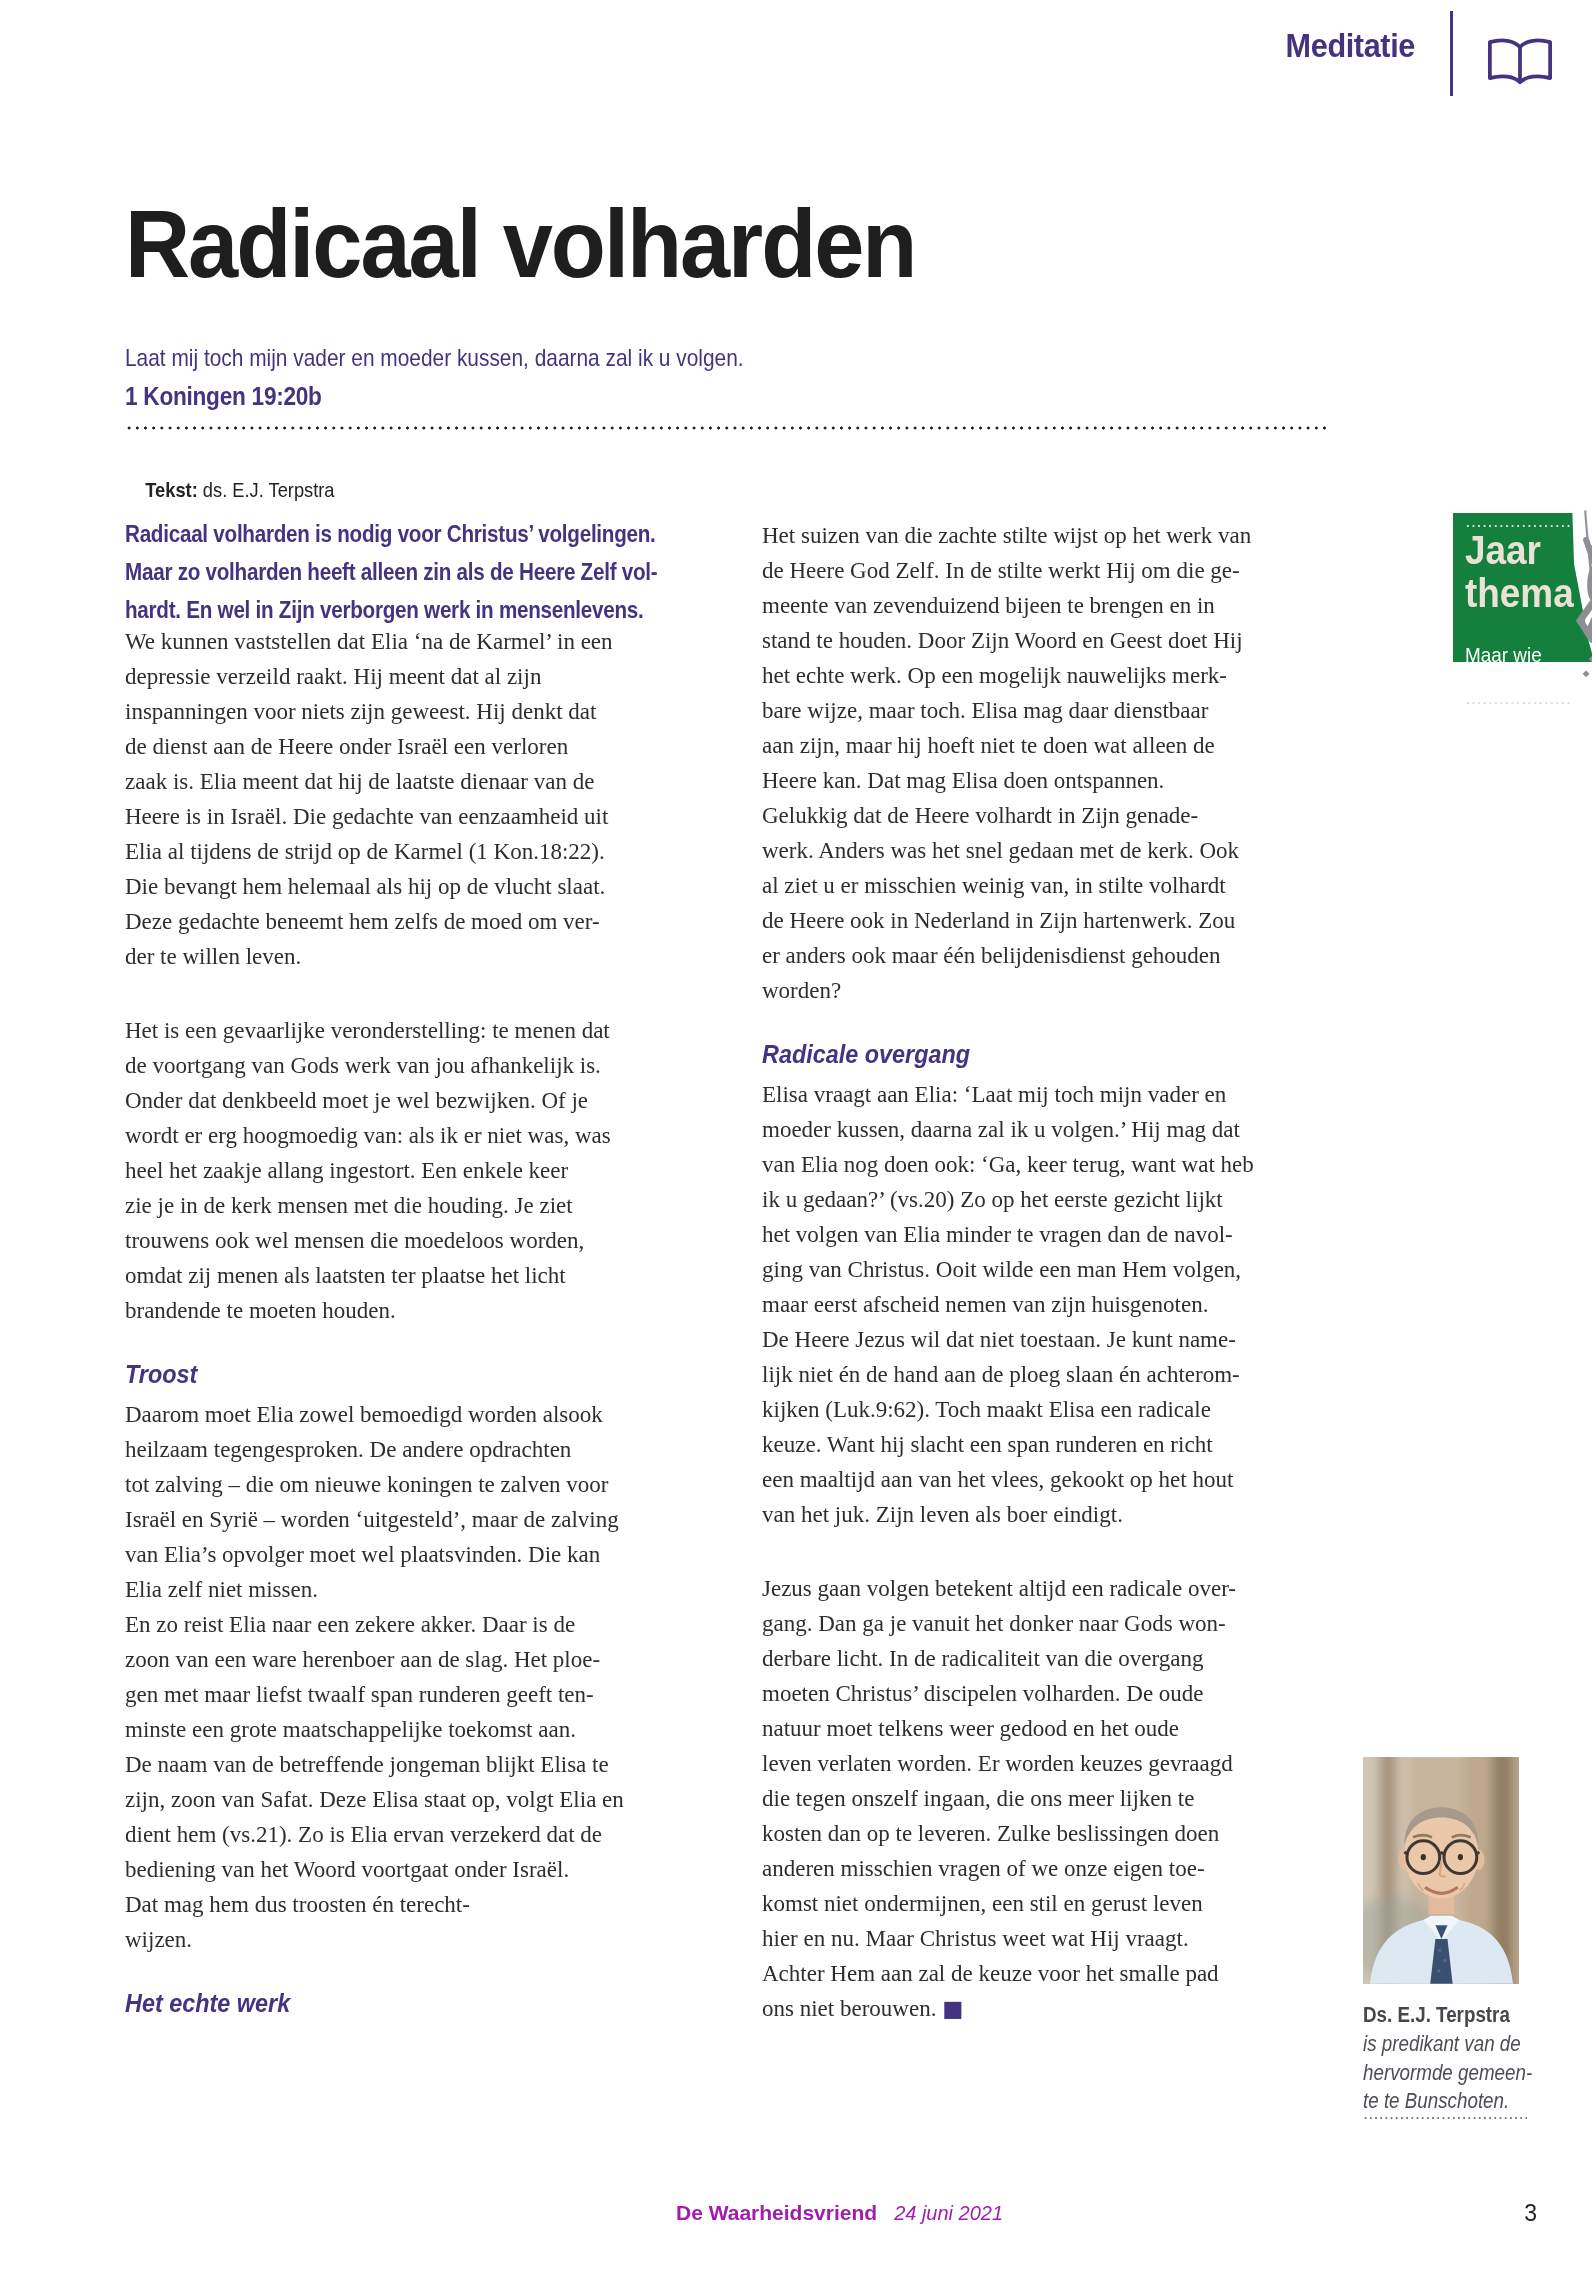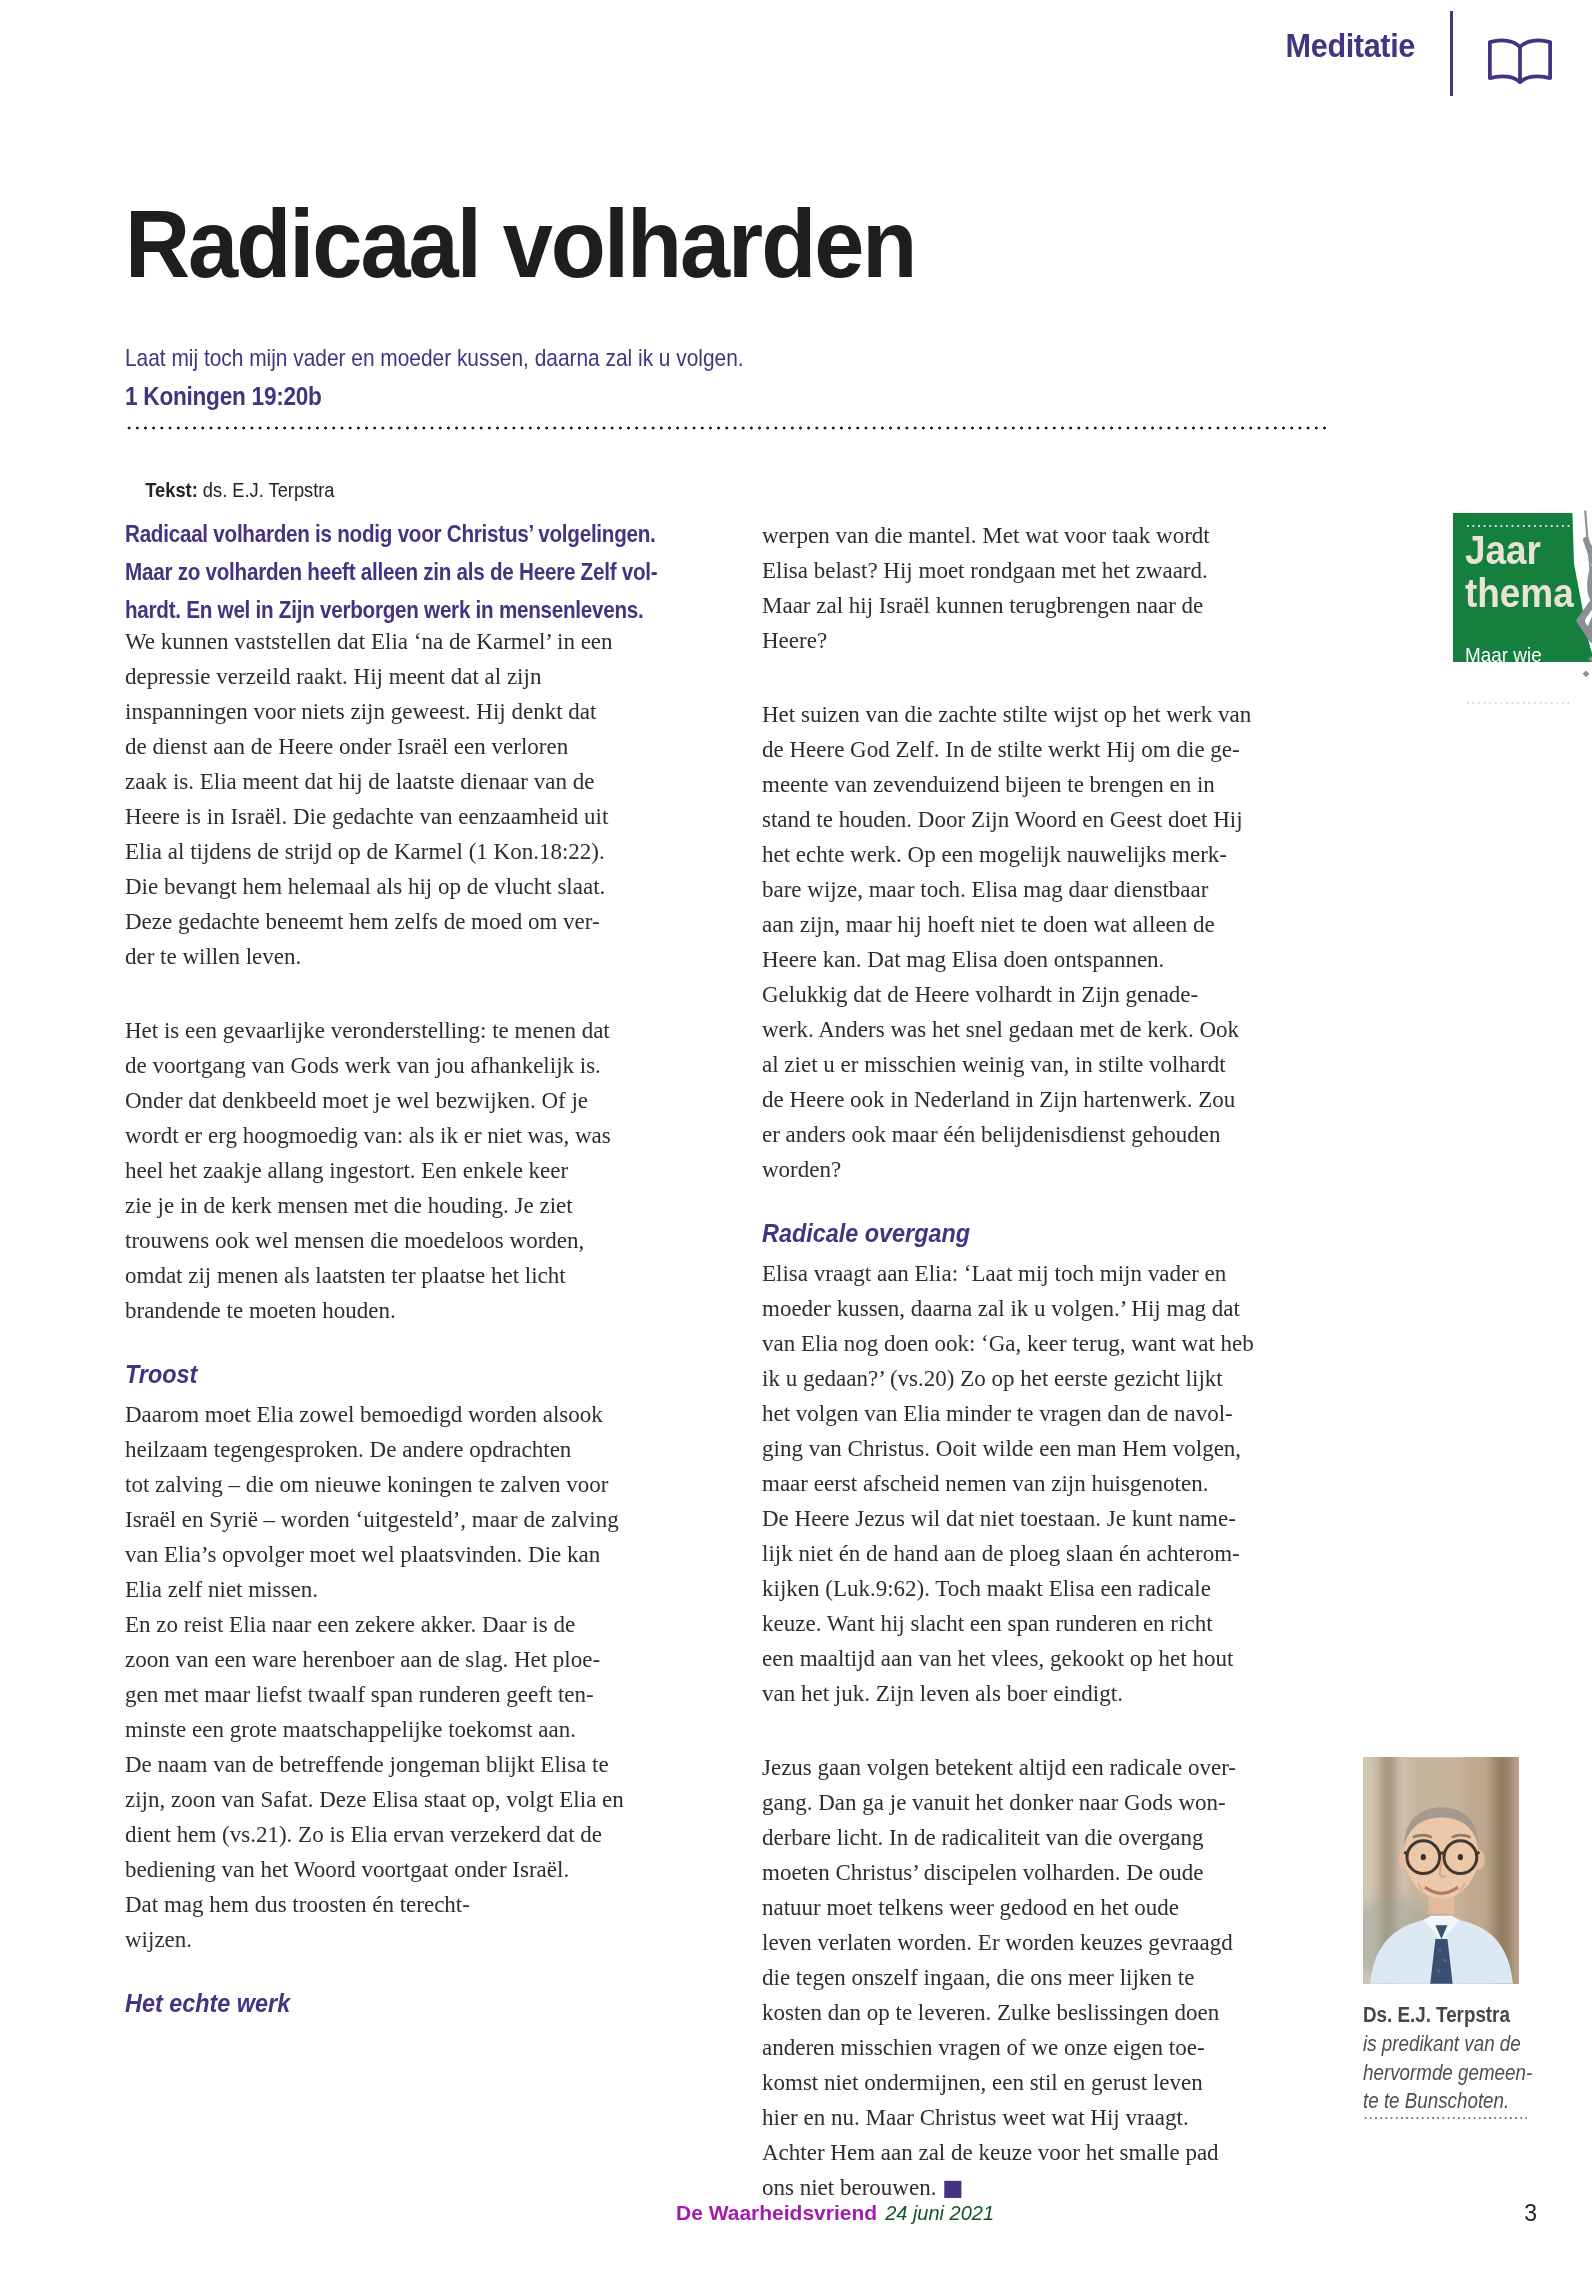--- a/index.html
+++ b/index.html
@@ -59,21 +59,21 @@
 
   
   .photo{left:1363px;top:1757px;width:156px;height:227px;}
   .cap-name{left:1363px;top:2002px;font-size:21.6px;font-weight:700;color:#44474b;}
   .cap-role{left:1363px;top:2030px;font-size:21.6px;line-height:28.5px;font-style:italic;color:#4b4f54;}
   .cap-dots{left:1363px;top:2116px;width:164px;}
 
   
   .footer-left{left:676px;top:2201px;display:flex;align-items:baseline;}
   .footer-mag{font-size:21px;font-weight:700;color:#a21caf;}
-  .footer-date{font-size:20px;font-style:italic;color:#14532d;margin-left:8px;}
+  .footer-date{font-size:20px;font-style:italic;color:#a21caf;margin-left:17px;}
   .footer-page{left:1502px;top:2200px;width:35px;text-align:right;font-size:23px;color:#222;}
 </style>
 </head>
 <body>
 
 <div class="page">
 
   <div class="abs kicker-label cxr">Meditatie</div>
   <div class="abs kicker-rule"></div>
   <div class="abs kicker-icon">
@@ -128,24 +128,20 @@
 De naam van de betreffende jongeman blijkt Elisa te
 zijn, zoon van Safat. Deze Elisa staat op, volgt Elia en
 dient hem (vs.21). Zo is Elia ervan verzekerd dat de
 bediening van het Woord voortgaat onder Israël.
 Dat mag hem dus troosten én terecht-
 wijzen.</div>
     <div class="subhead">Het echte werk</div>
   </div>
 
   <div class="col col-right">
-    <div class="para">werpen van die mantel. Met wat voor taak wordt
-Elisa belast? Hij moet rondgaan met het zwaard.
-Maar zal hij Israël kunnen terugbrengen naar de
-Heere?</div>
     <div class="para">Het suizen van die zachte stilte wijst op het werk van
 de Heere God Zelf. In de stilte werkt Hij om die ge-
 meente van zevenduizend bijeen te brengen en in
 stand te houden. Door Zijn Woord en Geest doet Hij
 het echte werk. Op een mogelijk nauwelijks merk-
 bare wijze, maar toch. Elisa mag daar dienstbaar
 aan zijn, maar hij hoeft niet te doen wat alleen de
 Heere kan. Dat mag Elisa doen ontspannen.
 Gelukkig dat de Heere volhardt in Zijn genade-
 werk. Anders was het snel gedaan met de kerk. Ook

